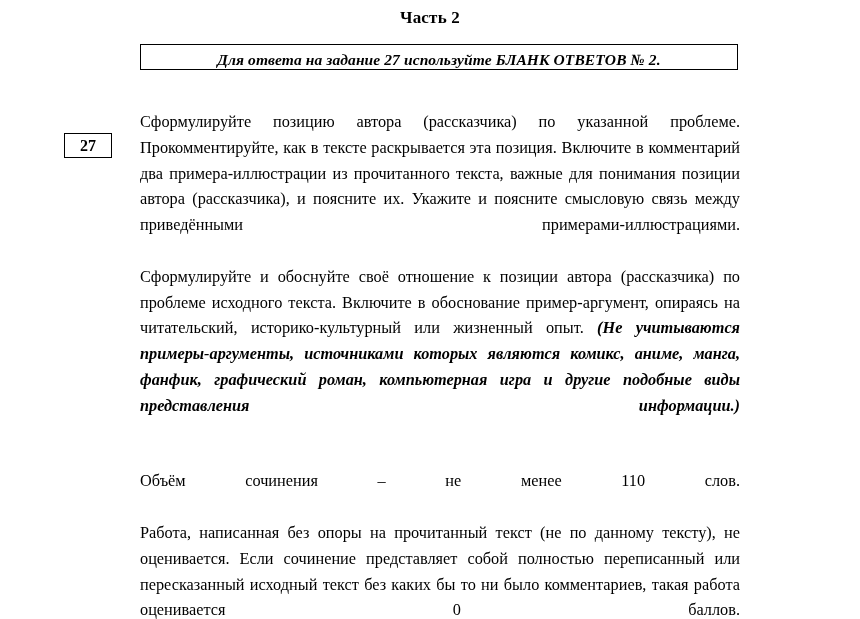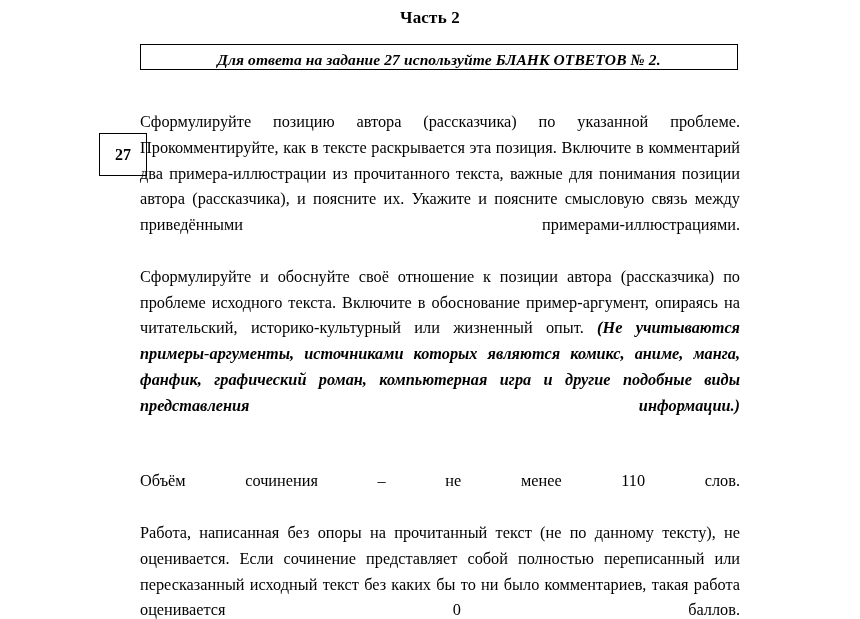--- a/index.html
+++ b/index.html
@@ -52,24 +52,24 @@
     font-size: 15.5px;
     font-weight: bold;
     font-style: italic;
     white-space: nowrap;
     letter-spacing: 0.1px;
   }
 
   
   .task-number-box {
     position: absolute;
-    left: 99px;
+    left: 64px;
     top: 133px;
     width: 48px;
-    height: 43px;
+    height: 25px;
     border: 1.4px solid #000000;
     box-sizing: border-box;
     display: flex;
     align-items: center;
     justify-content: center;
   }
   .task-number {
     font-size: 16px;
     font-weight: bold;
   }

